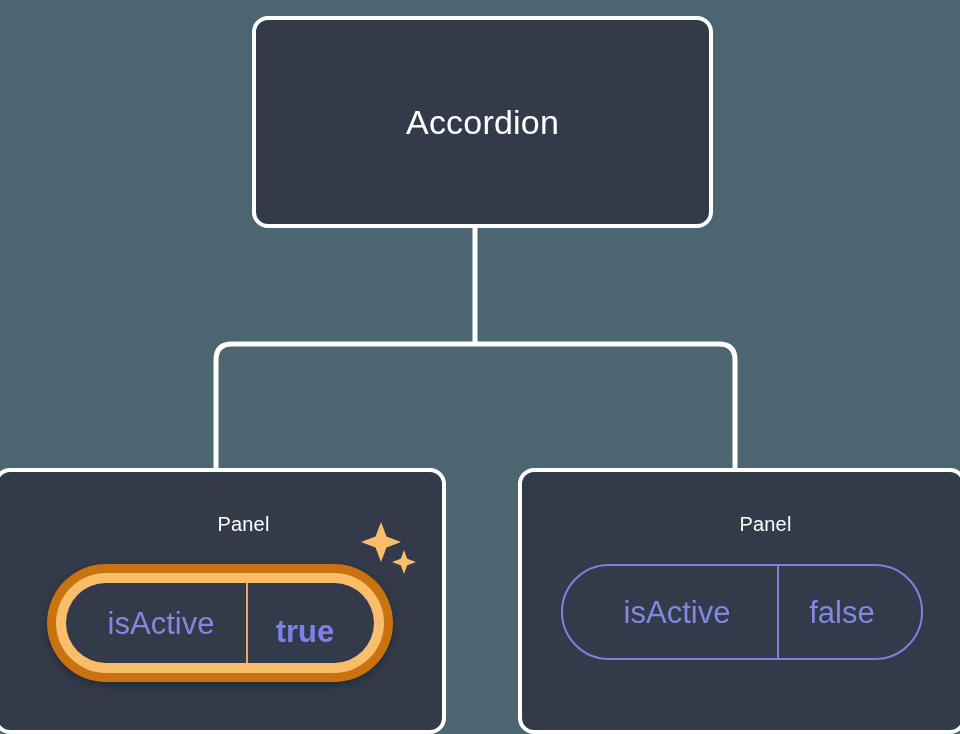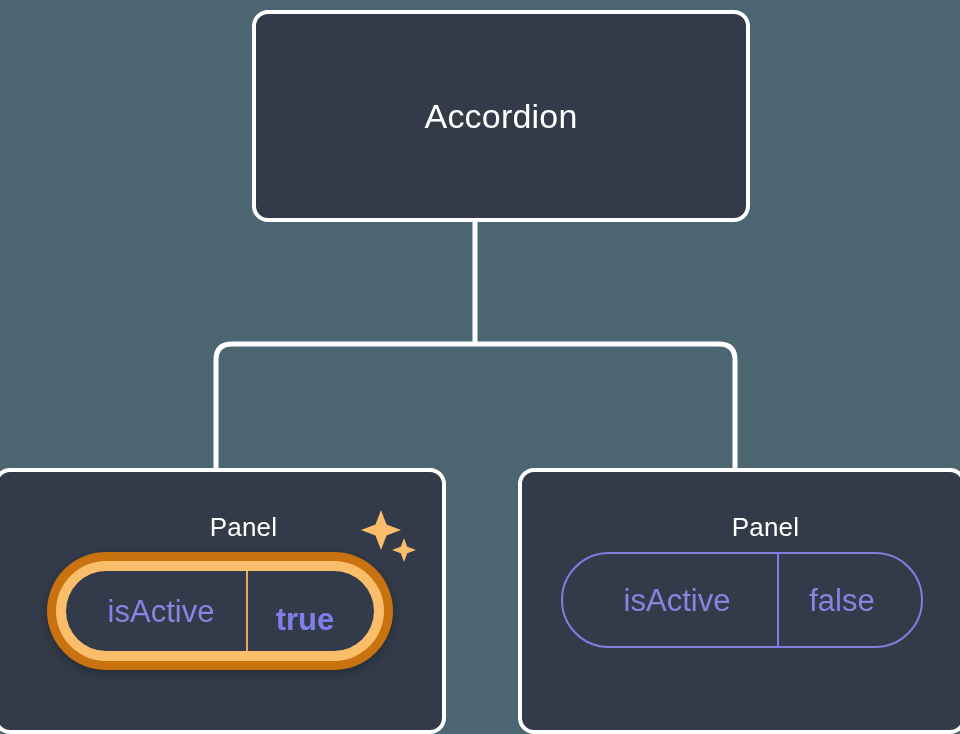--- a/index.html
+++ b/index.html
@@ -40,22 +40,22 @@
     background: #333b4a;
     border: 4px solid #ffffff;
     border-radius: 16px;
     display: flex;
     flex-direction: column;
     align-items: center;
   }
 
   .node-root {
     left: 252px;
-    top: 10px;
-    width: 498px;
+    top: 16px;
+    width: 461px;
     height: 212px;
     justify-content: center;
   }
 
   .node-title {
     color: #ffffff;
     font-size: 34px;
     font-weight: 400;
     letter-spacing: 0.2px;
     line-height: 1;
@@ -64,38 +64,38 @@
 
   .node-panel {
     top: 468px;
     height: 266px;
     padding-top: 42px;
     border-bottom-left-radius: 16px;
     border-bottom-right-radius: 16px;
   }
 
   .node-panel .node-title {
-    font-size: 26px;
+    font-size: 20px;
     margin-left: 47px;
   }
 
   .panel-left {
     left: -6px;
     width: 452px;
   }
 
   .panel-right {
     left: 518px;
     width: 448px;
   }
 
   
   .pill-wrap {
     position: relative;
-    margin-top: 12px;
+    margin-top: 30px;
     display: flex;
     align-items: center;
   }
 
   .pill {
     box-sizing: border-box;
     display: flex;
     align-items: stretch;
     border-radius: 999px;
     overflow: hidden;

